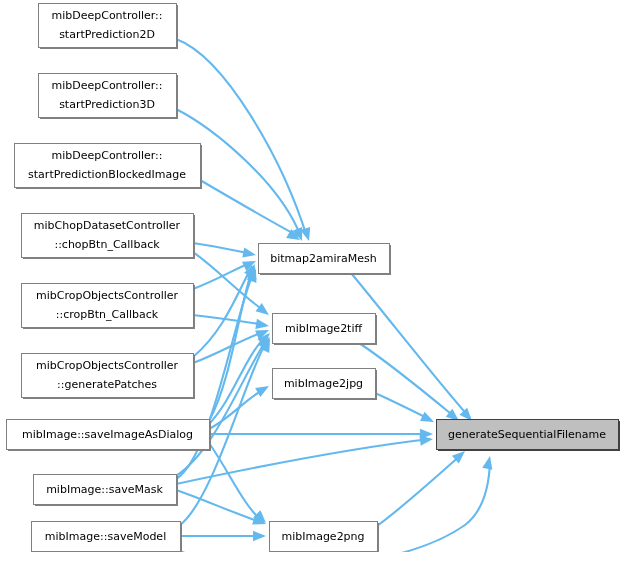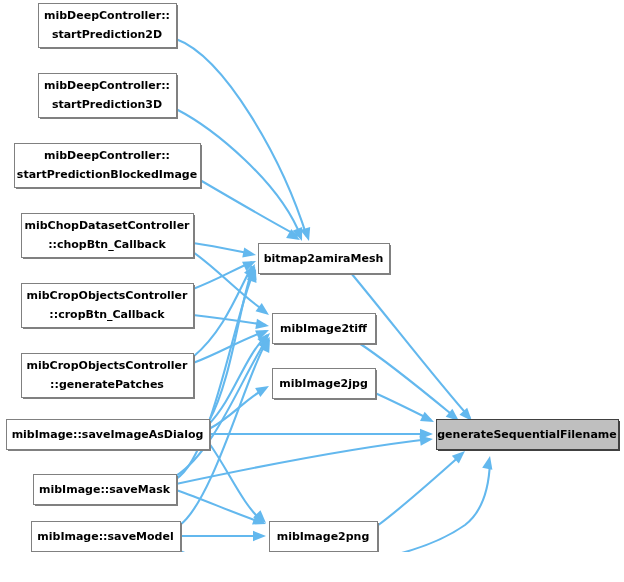--- a/index.html
+++ b/index.html
@@ -7,21 +7,20 @@
     padding: 0;
     background: #ffffff;
   }
   #canvas-wrap {
     position: relative;
     width: 624px;
     height: 552px;
     background: #ffffff;
     overflow: hidden;
     font-family: "DejaVu Sans", "Liberation Sans", sans-serif;
-    font-weight: bold;
   }
   svg#graph {
     display: block;
     width: 624px;
     height: 582px;
   }
   .node-rect {
     fill: #ffffff;
     stroke: #808080;
     stroke-width: 1;

